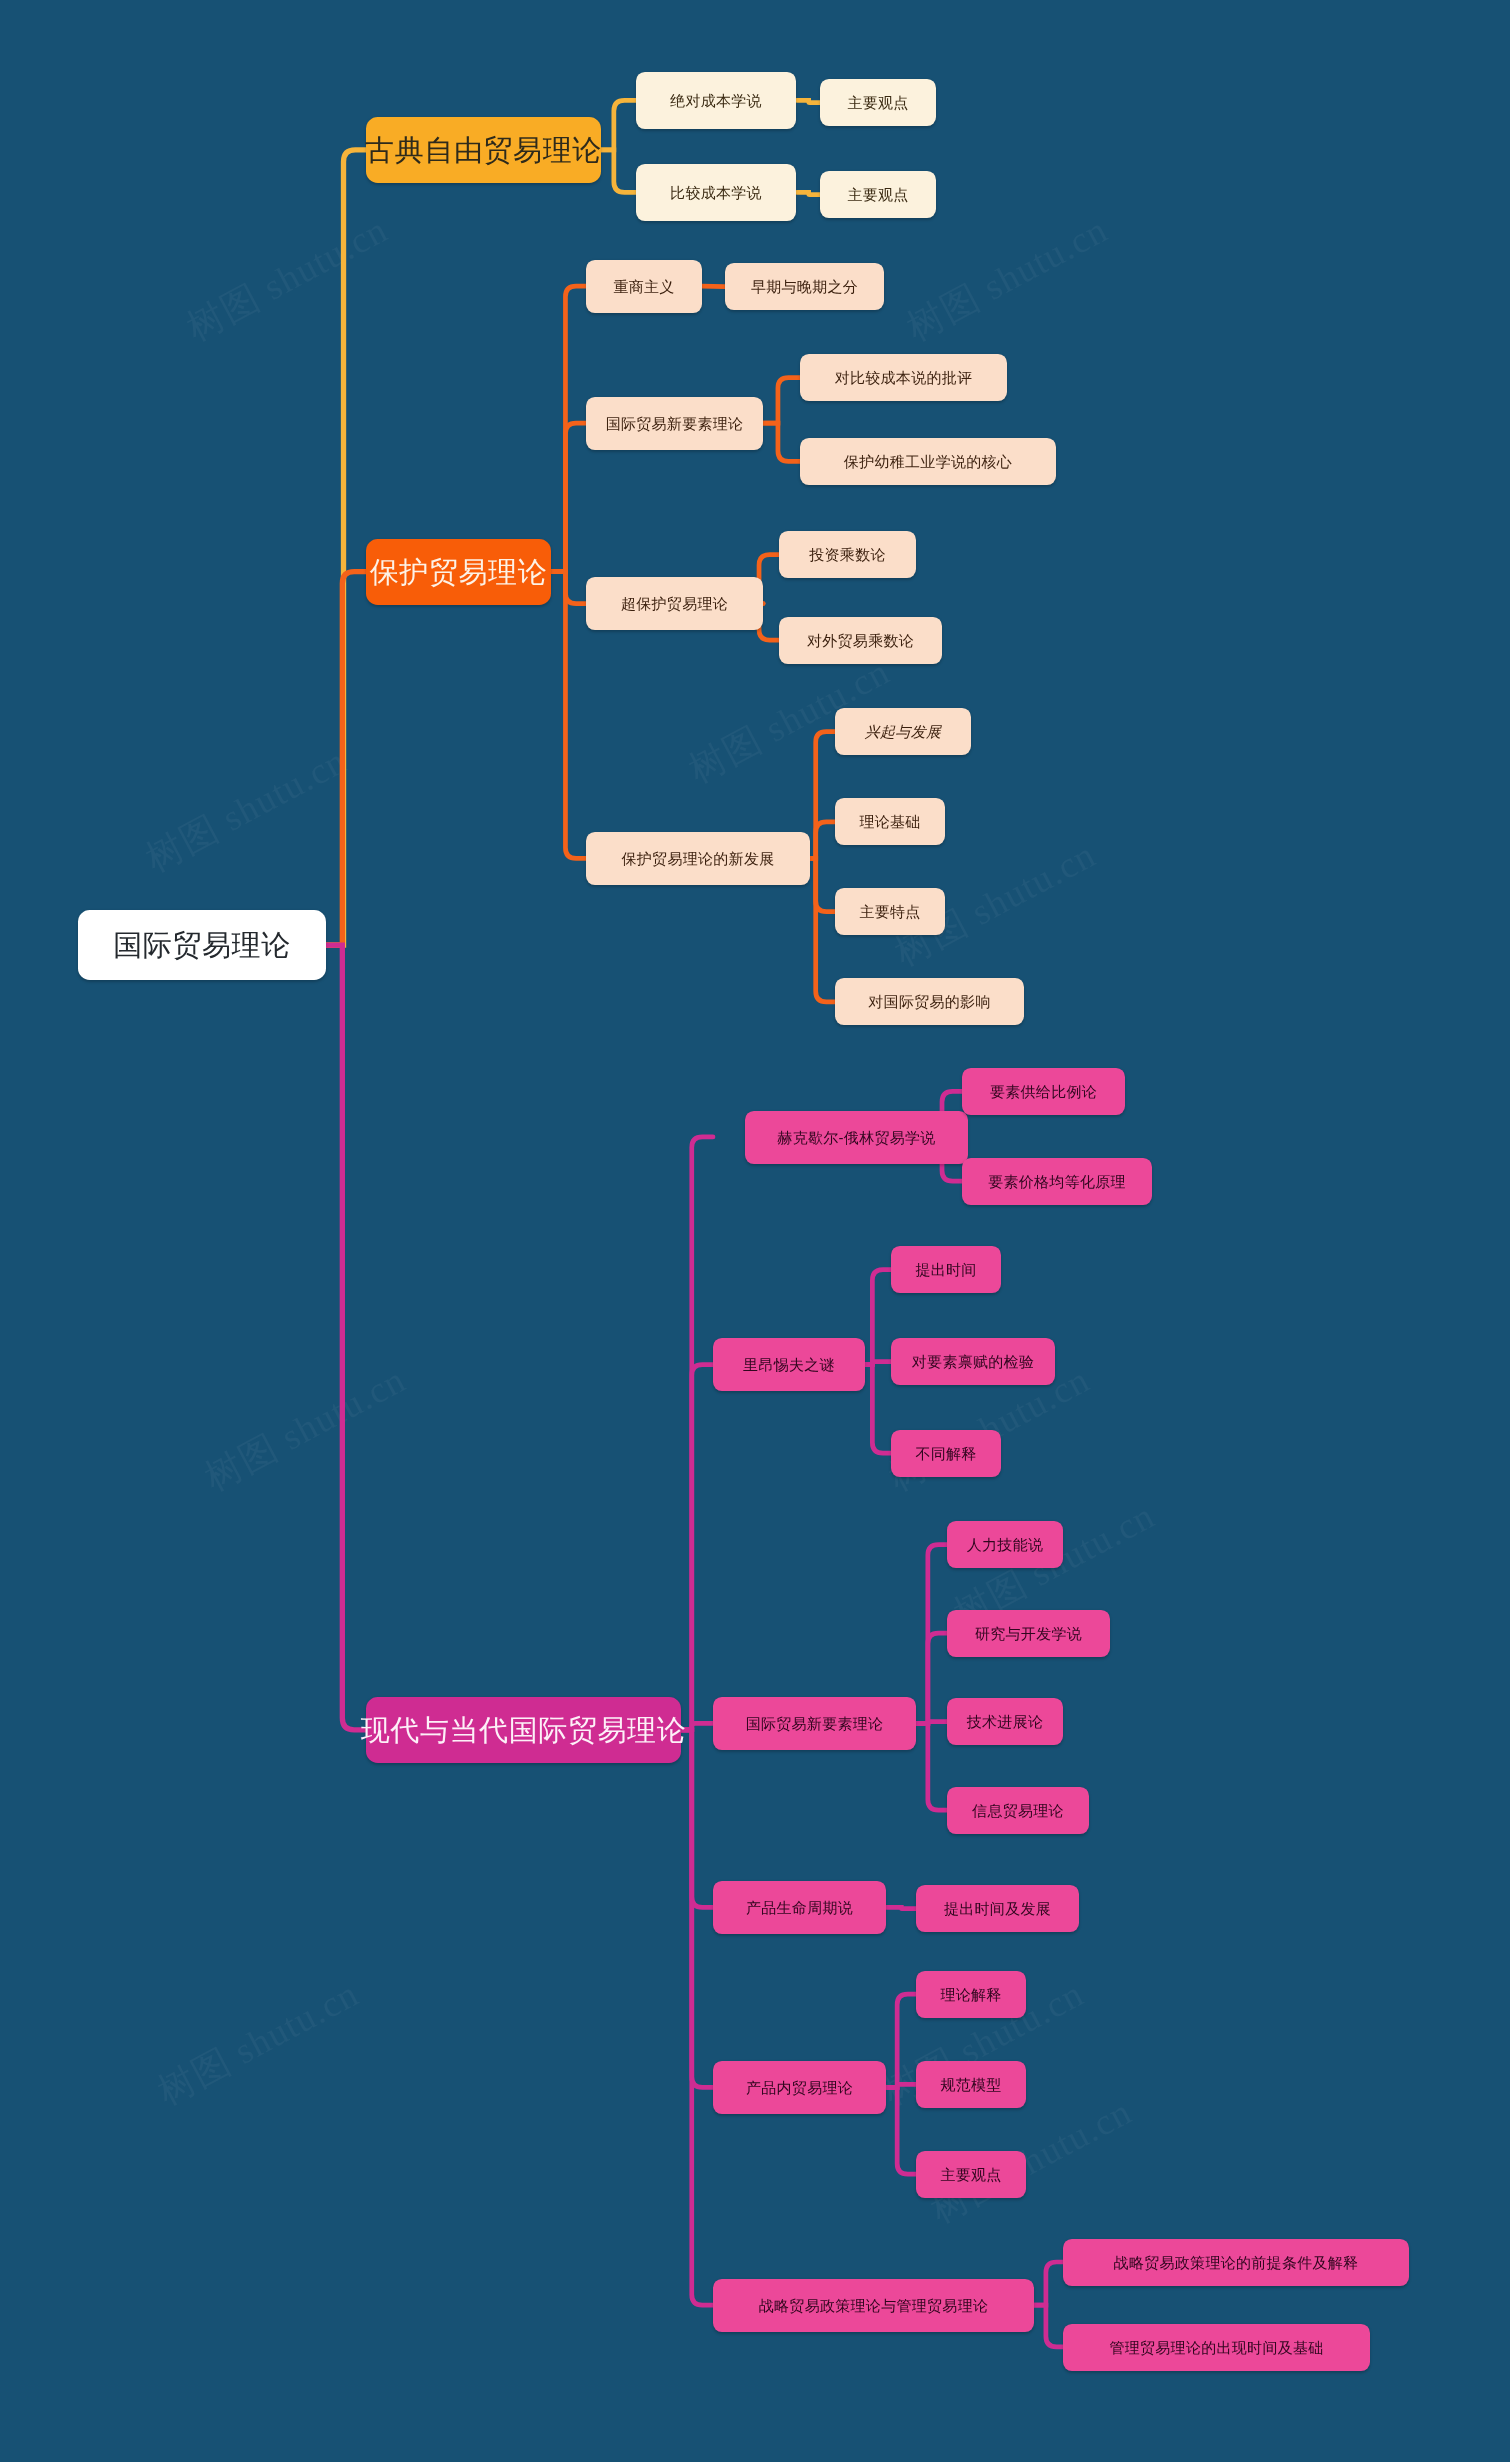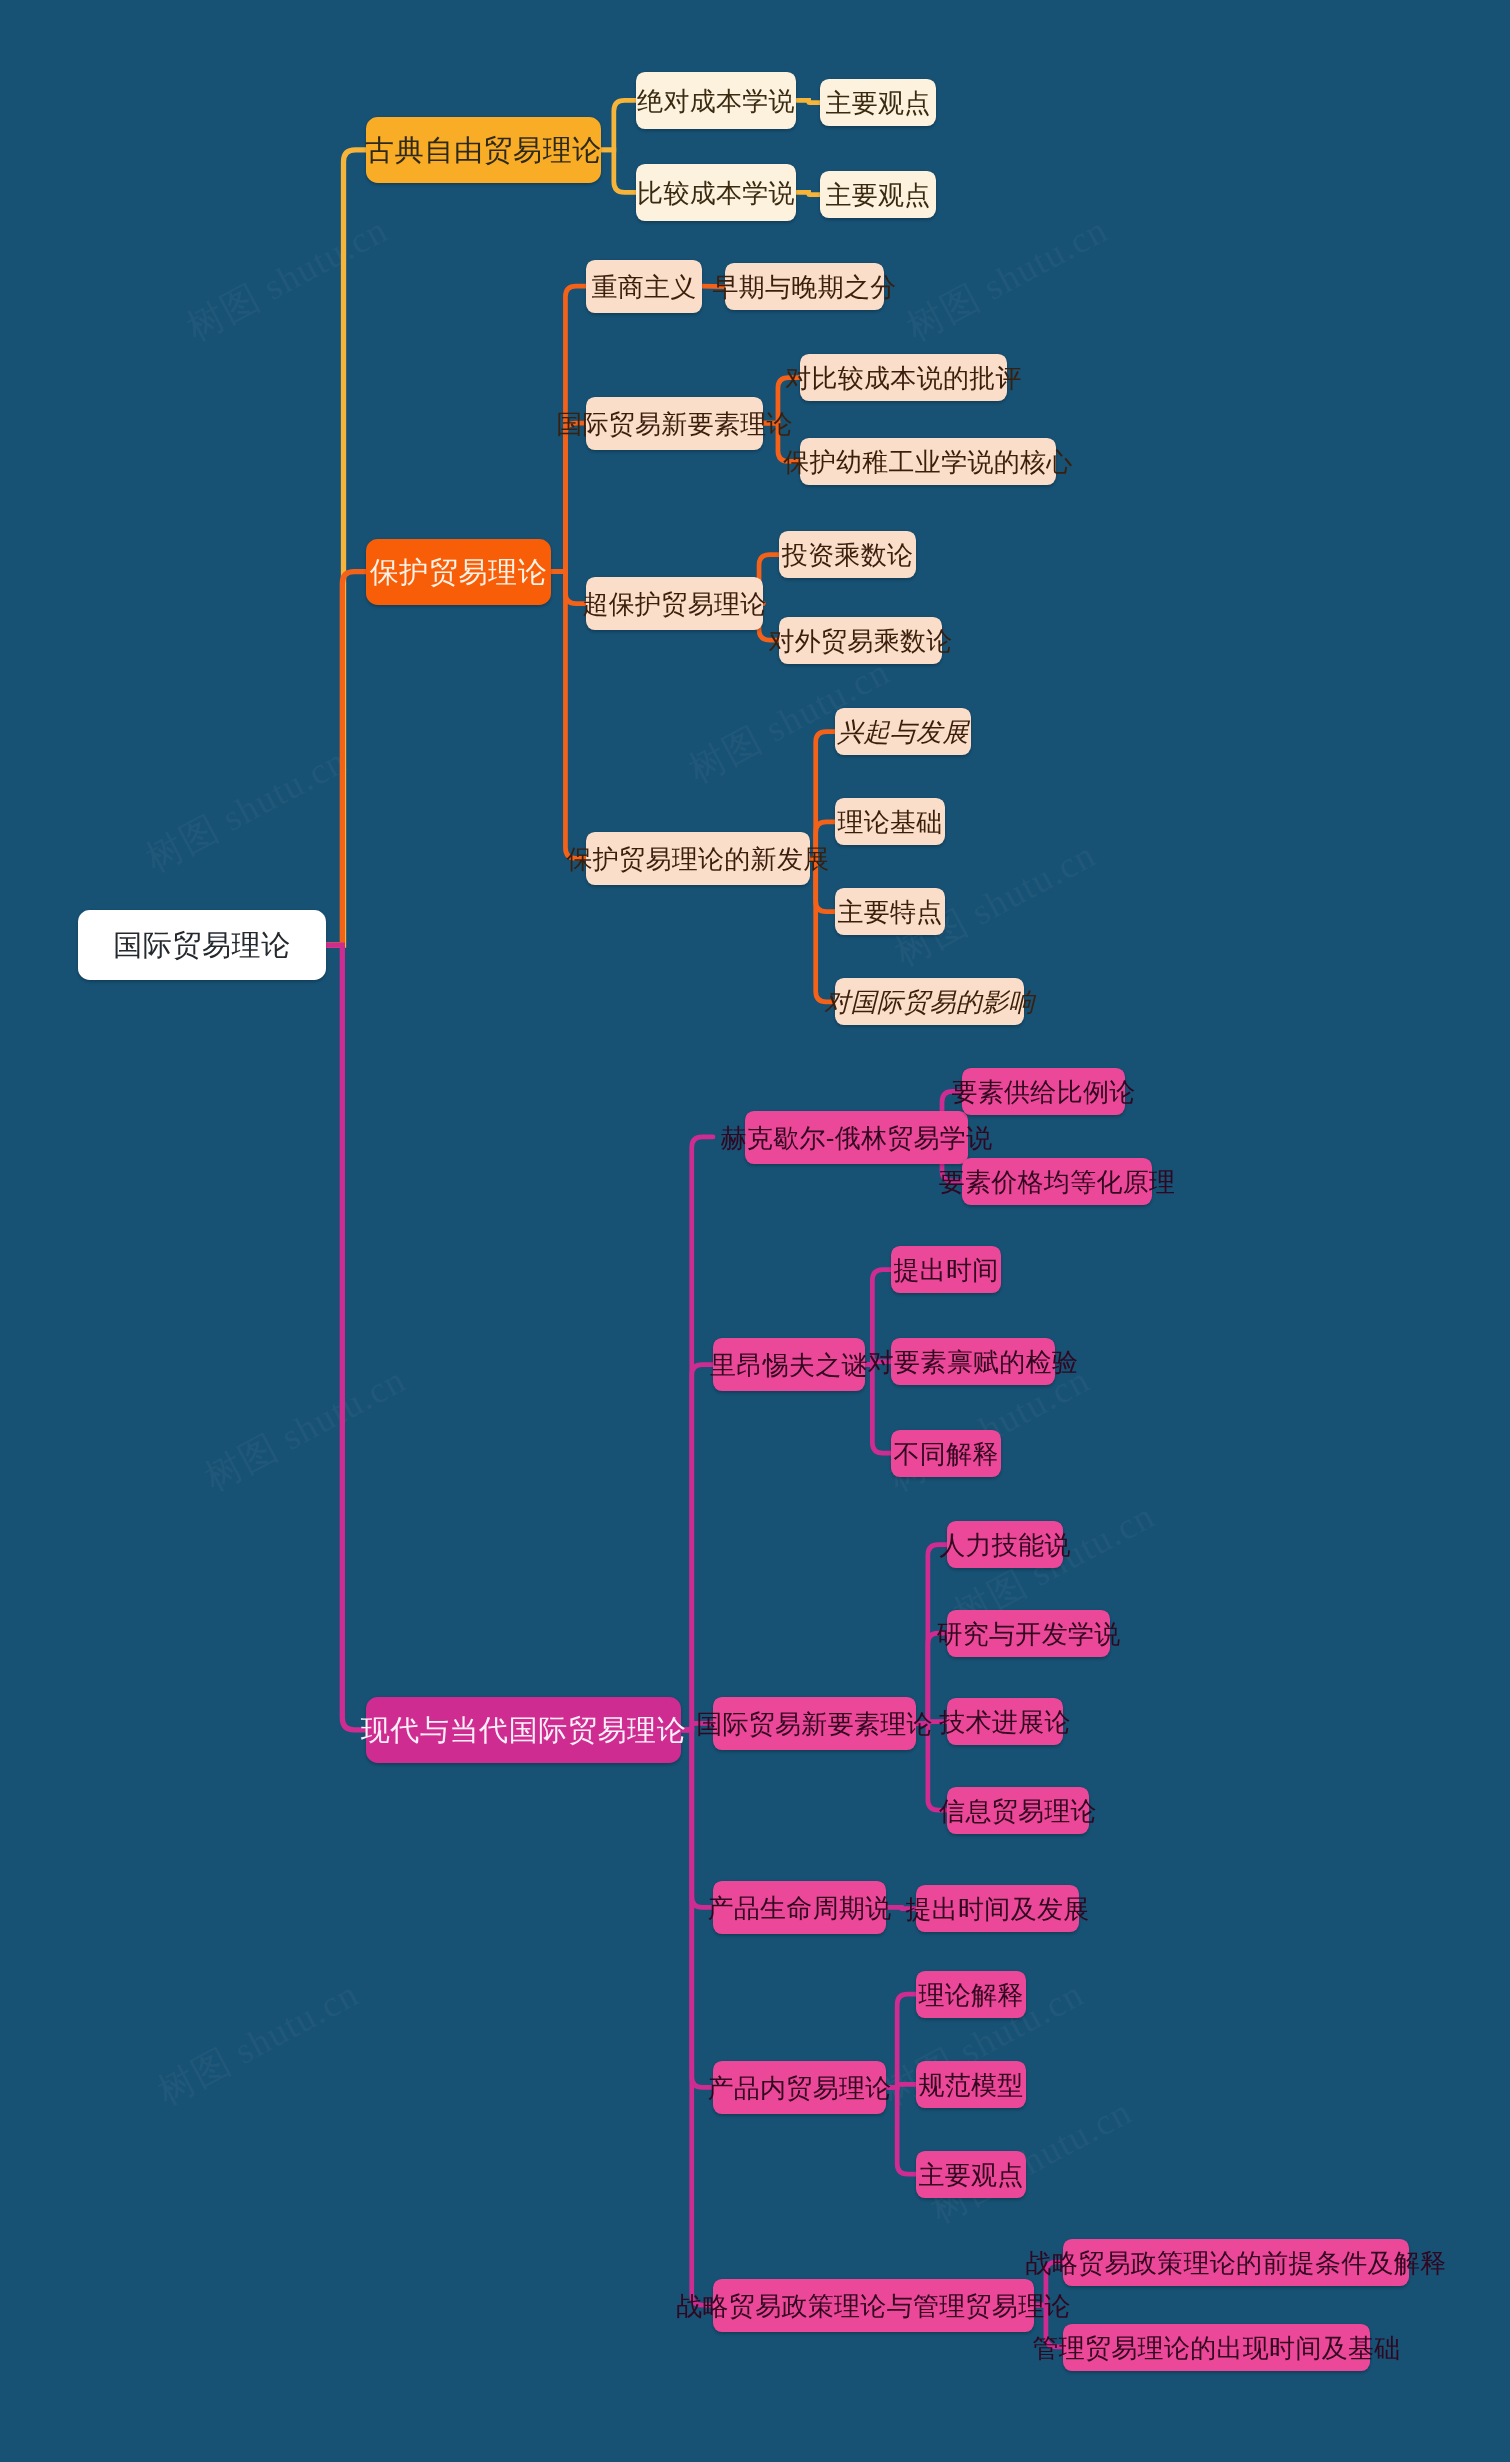--- a/index.html
+++ b/index.html
@@ -39,21 +39,21 @@
   }
   .lv1{
     font-size:29px;
     border-radius:11.8px;
     letter-spacing:0.6px;
   }
   .lv1.yellow{background:#f9ac25;color:#2e2a1b;}
   .lv1.orange{background:#f85d08;color:#fdf2e6;}
   .lv1.magenta{background:#cf2c92;color:#fdf0f8;}
   .lv2,.lv3{
-    font-size:26px;
+    font-size:15px;
     border-radius:8.9px;
     letter-spacing:0.3px;
   }
   .cream{background:#fcf2dd;color:#3a2a12;}
   .peach{background:#fbdec9;color:#3a1f0d;}
   .pink{background:#ec4899;color:#31061f;}
 </style>
 </head>
 <body style="background: rgb(23, 81, 116);">
 
@@ -165,21 +165,21 @@
       </div>
       <div class="node lv3 peach" style="left: 835px; top: 708px; width: 136px; height: 47px; font-style: italic;">
         <span>兴起与发展</span>
       </div>
       <div class="node lv3 peach" style="left: 835px; top: 798px; width: 110px; height: 47px;">
         <span>理论基础</span>
       </div>
       <div class="node lv3 peach" style="left: 835px; top: 888px; width: 110px; height: 47px;">
         <span>主要特点</span>
       </div>
-      <div class="node lv3 peach" style="left: 835px; top: 978px; width: 189px; height: 47px; font-style: italic;">
+      <div class="node lv3 peach" style="left: 835px; top: 978px; width: 189px; height: 47px;">
         <span>对国际贸易的影响</span>
       </div>
       <div class="node lv1 magenta" style="left: 366px; top: 1697px; width: 315px; height: 66px;">
         <span>现代与当代国际贸易理论</span>
       </div>
       <div class="node lv2 pink" style="left: 713px; top: 1111px; width: 223px; height: 53px; margin-left: 32px;">
         <span>赫克歇尔-俄林贸易学说</span>
       </div>
       <div class="node lv3 pink" style="left: 962px; top: 1068px; width: 163px; height: 47px;">
         <span>要素供给比例论</span>

